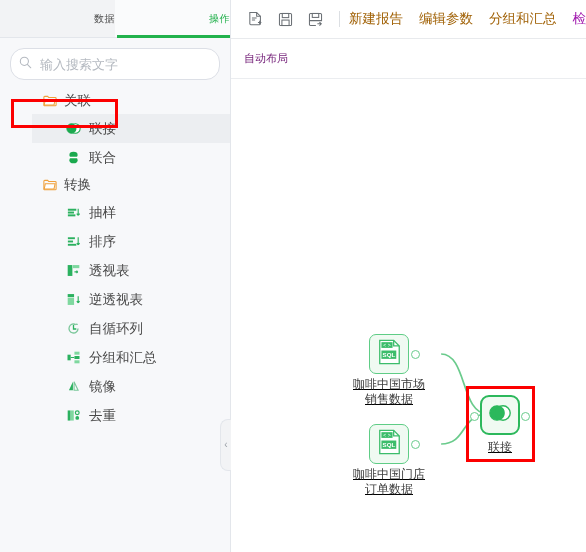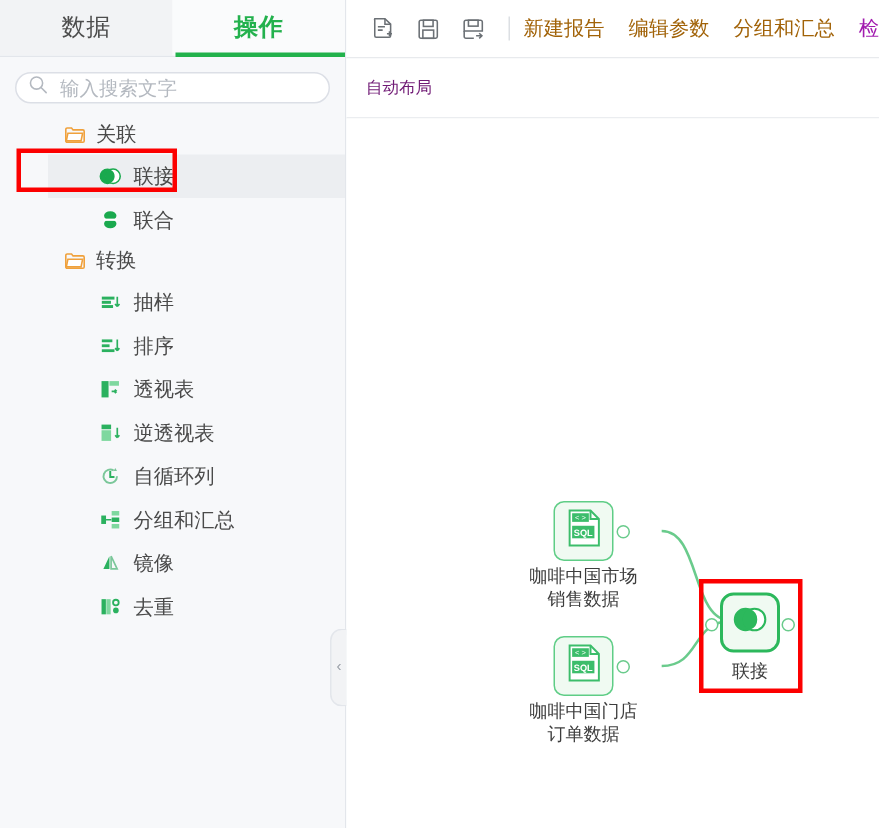--- a/index.html
+++ b/index.html
@@ -21,37 +21,37 @@
     flex: 0 0 231px;
   }
   #tabs {
     position: relative;
     display: flex; height: 38px;
     background: #fafbfc;
     border-bottom: 1px solid #e3e6eb;
   }
   .tab {
     flex: 1 1 50%;
-    display: flex; align-items: center; justify-content: center;
-    font-size: 16px; color: #4a4a4a; letter-spacing: .5px;
+    display: flex; align-items: center; justify-content: flex-end;
+    font-size: 10px; color: #4a4a4a; letter-spacing: .5px;
     position: relative; cursor: pointer;
     background: #fafbfc;
   }
   .tab.inactive { background: #f2f3f5; color: #4d4d4d; font-weight: 500; }
-  .tab.active { color: #23b14d; font-weight: 700; background: #fafbfc; }
+  .tab.active { color: #23b14d; font-weight: 400; background: #fafbfc; }
   .tab.active::after {
     content: ""; position: absolute; left: 2px; right: 0; bottom: -1px;
     height: 3px; background: #22b24c;
   }
 
   
   #search-wrap { padding: 10px 10px 6px 10px; background: #f7f8fa; }
   #search-box {
     display: flex; align-items: center;
-    height: 21px; border: 1px solid #dcdfe6; border-radius: 14px;
+    height: 32px; border: 1px solid #dcdfe6; border-radius: 14px;
     background: #ffffff; padding: 0 8px;
   }
   #search-box svg { flex: 0 0 auto; margin-right: 6px; }
   #search-input {
     border: 0; outline: 0; width: 100%;
     font-size: 13px; color: #333; background: transparent;
     font-family: "Liberation Sans", "DejaVu Sans", sans-serif;
   }
   #search-input::placeholder { color: #b4b9c0; }
 
@@ -119,21 +119,21 @@
   #subbar {
     height: 40px; display: flex; align-items: center;
     padding-left: 13px; border-bottom: 1px solid #ebedf0; background:#fff;
   }
   #subbar .sb-text { font-size: 11px; color: #701a75; cursor: pointer; }
 
   
   #canvas { position: relative; width: 100%; height: 473px; background: #ffffff; overflow: hidden; }
   #edges { position: absolute; left: 0; top: 0; width: 100%; height: 100%; }
 
-  .node { position: absolute; z-index: 10; }
+  .node { position: absolute; z-index: 10; text-decoration: underline; }
   .node-box {
     width: 40px; height: 40px; border-radius: 7px;
     border: 1.5px solid #5fcd86; background: #f0faf2;
     display: flex; align-items: center; justify-content: center;
     position: relative; cursor: pointer;
   }
   .node-box.join { border: 2px solid #2cb85c; border-radius: 9px; }
   .port {
     position: absolute; width: 9px; height: 9px; border-radius: 50%;
     background: #ffffff; border: 1.5px solid #6acb8c; top: 15px;

